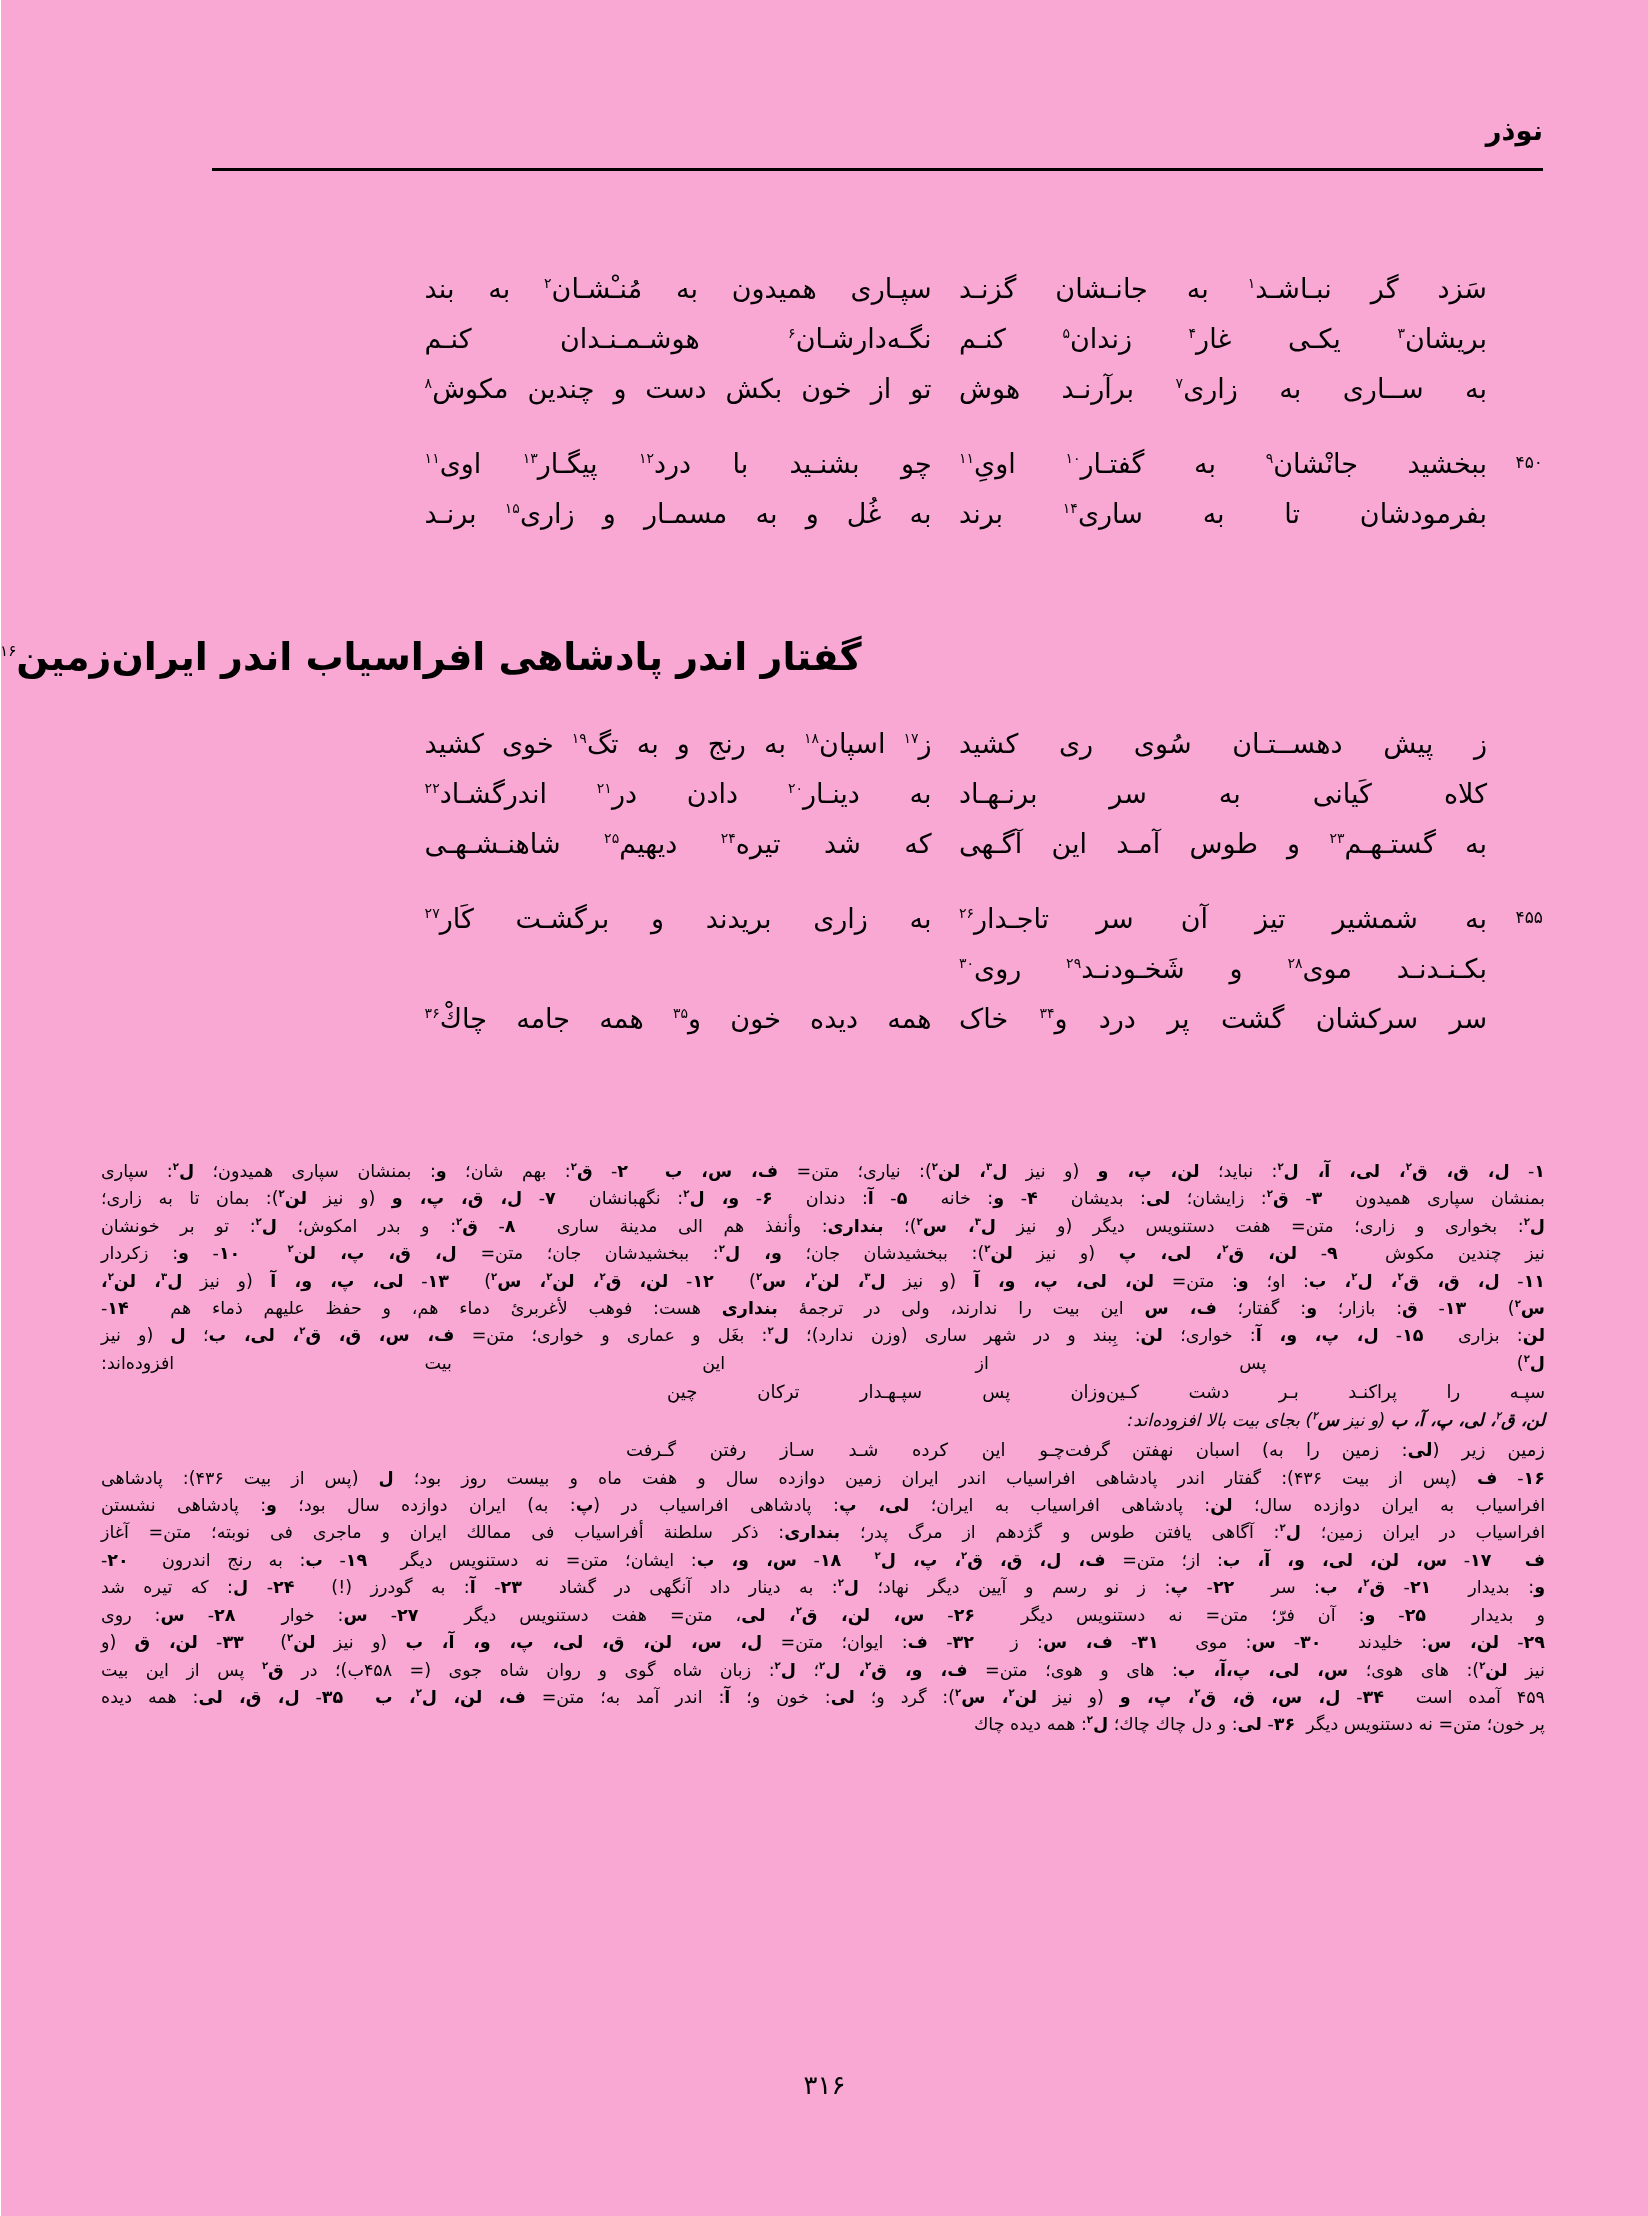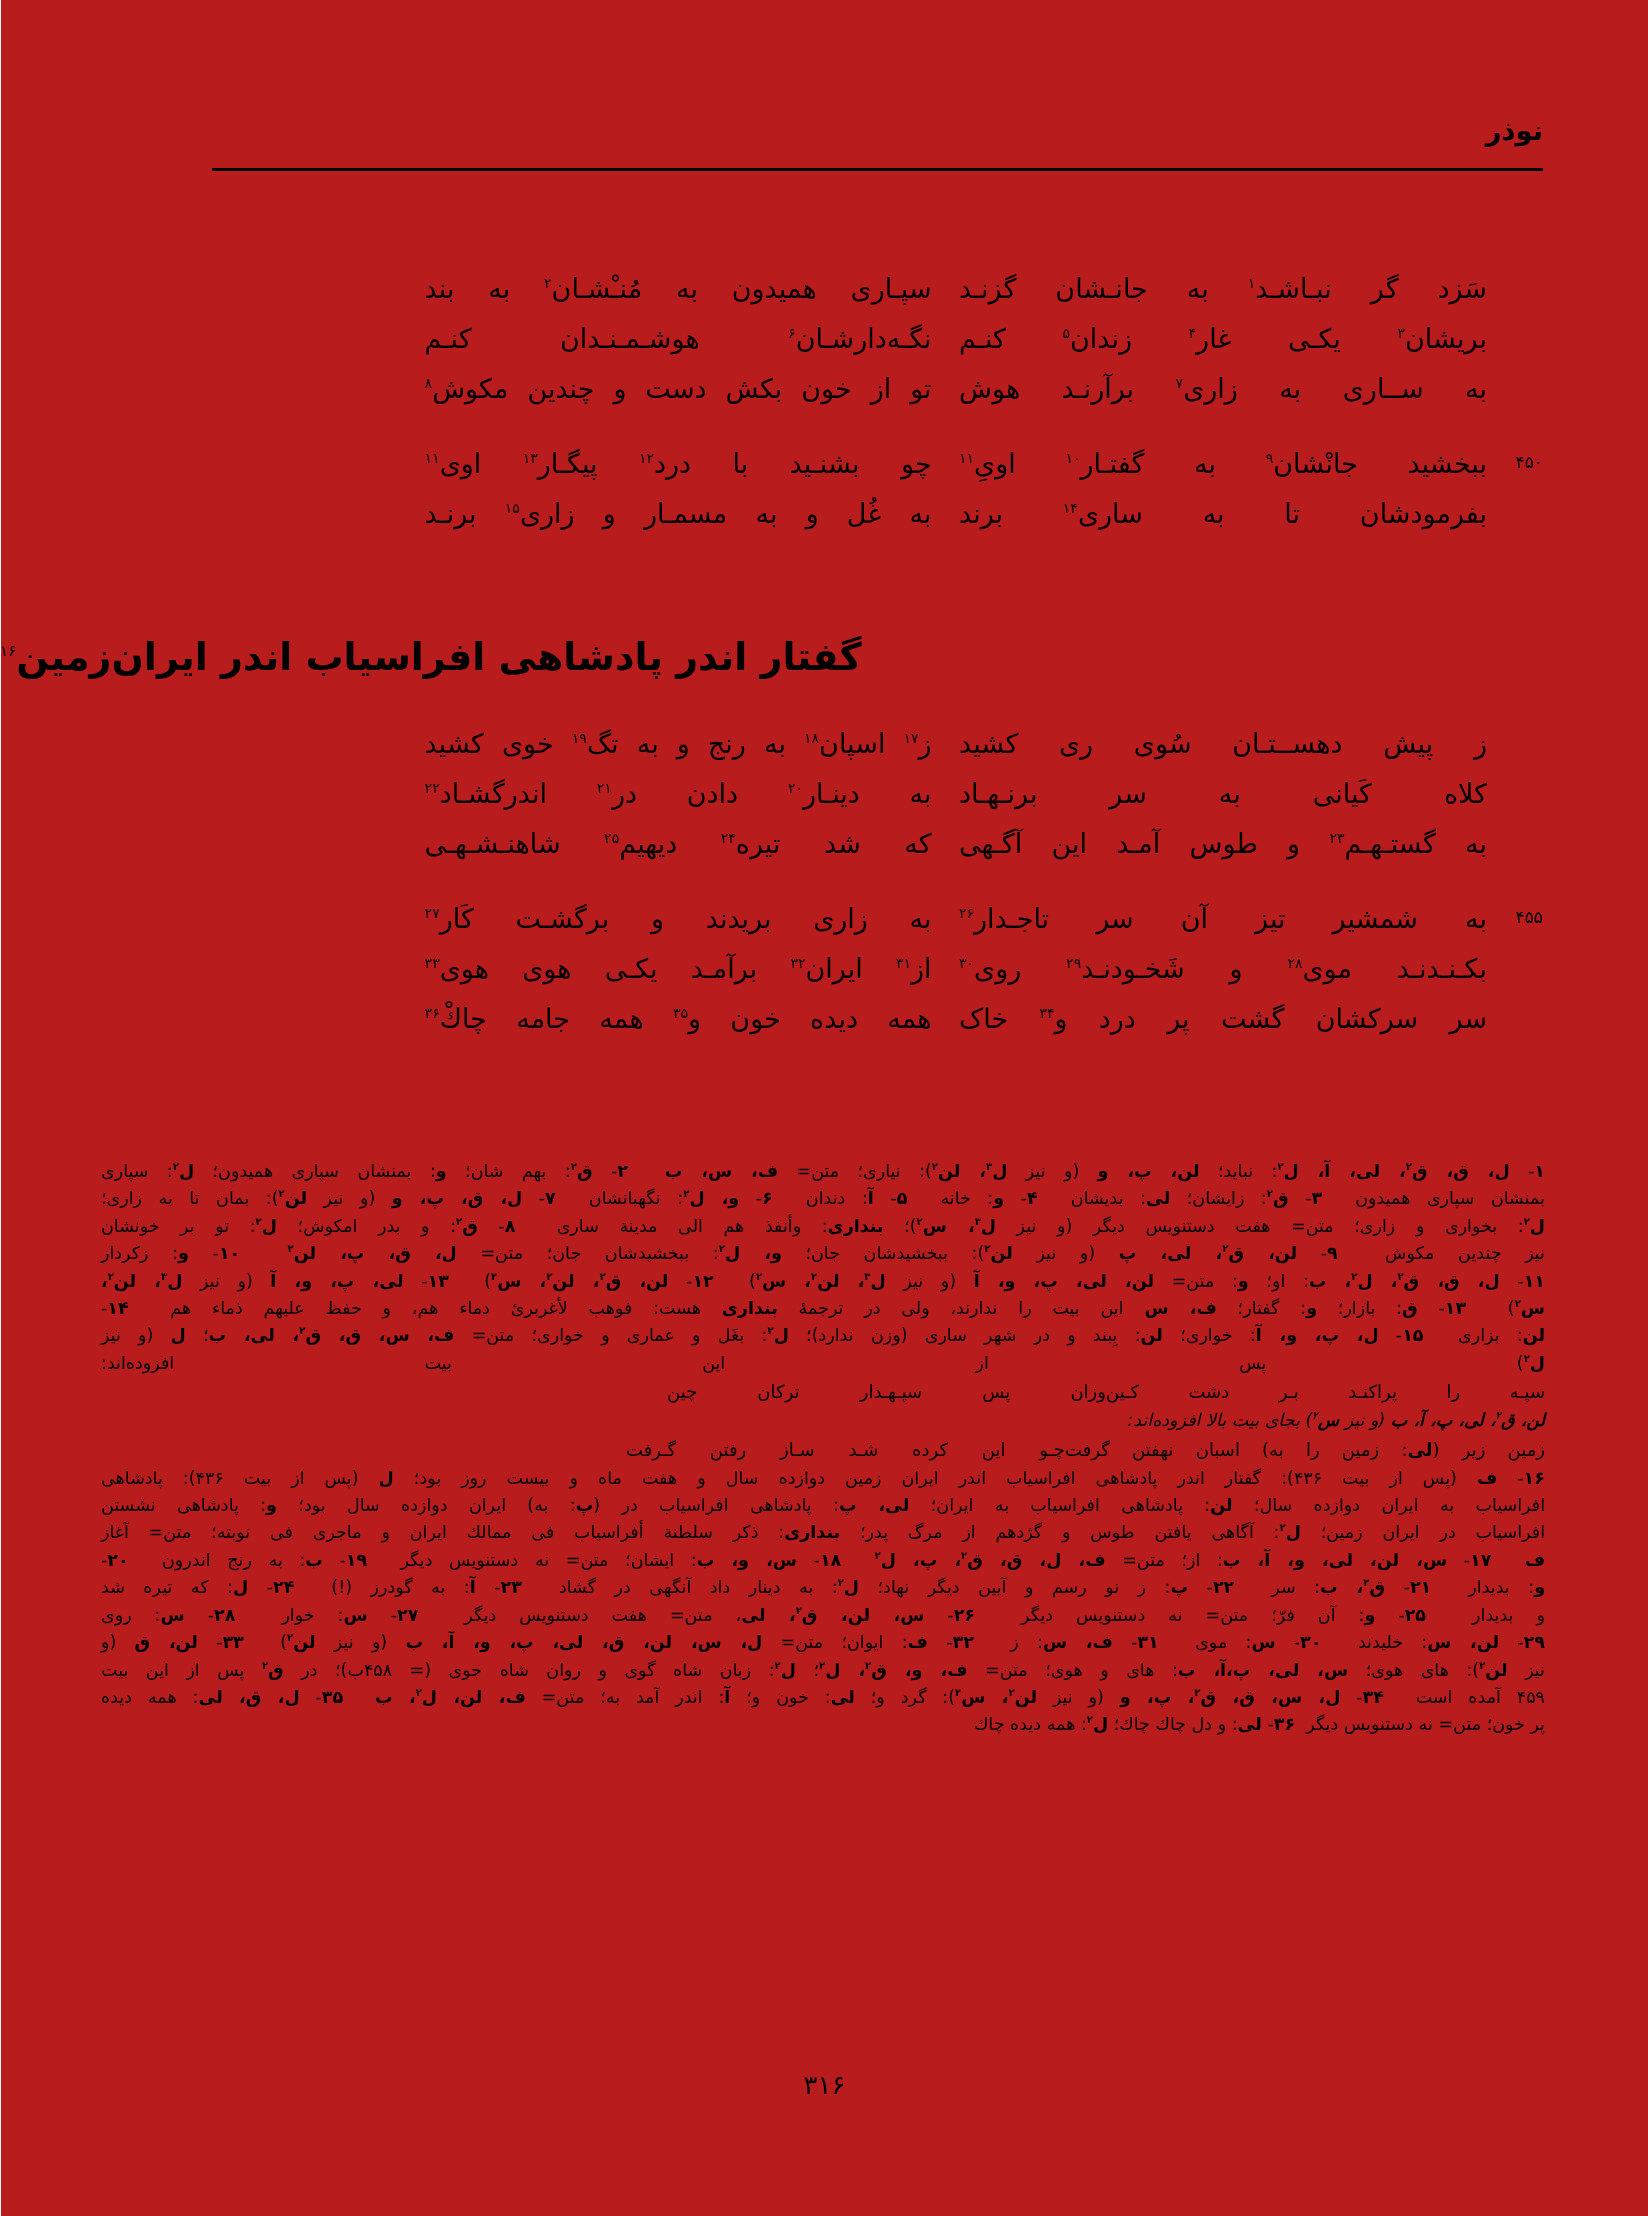--- a/index.html
+++ b/index.html
@@ -6,21 +6,21 @@
   html,body{margin:0;padding:0;background:#fff;}
   body{
     width:1649px;height:2216px;
     font-family:"DejaVu Sans","Liberation Sans",sans-serif;
     color:#000;
     position:relative;
     overflow:hidden;
   }
   .page{
     position:absolute;inset:0;
-    background:#b91c1c;
+    background:#f9a8d4;
   }
 
   
   .runhead{
     position:absolute;
     top:117px; left:212px; right:106px;
     height:55px;
   }
   .runhead-title{
     font-size:27.4px;
@@ -191,21 +191,20 @@
         <div class="hemistich h-left">که شد تیره<sup>۲۴</sup> دیهیم<sup>۲۵</sup> شاهنـشـهـی</div>
       </div>
       <div class="bayt gap">
         <div class="num">۴۵۵</div>
         <div class="hemistich h-right">به شمشیر تیز آن سر تاجـدار<sup>۲۶</sup></div>
         <div class="hemistich h-left">به زاری بریدند و برگشـت کَار<sup>۲۷</sup></div>
       </div>
       <div class="bayt">
         <div class="num"></div>
         <div class="hemistich h-right">بکـنـدنـد موی<sup>۲۸</sup> و شَخـودنـد<sup>۲۹</sup> روی<sup>۳۰</sup></div>
-        <div class="hemistich h-left">از<sup>۳۱</sup> ایران<sup>۳۲</sup> برآمـد یکـی هوی هوی<sup>۳۳</sup></div>
       </div>
       <div class="bayt">
         <div class="num"></div>
         <div class="hemistich h-right">سر سرکشان گشت پر درد و<sup>۳۴</sup> خاک</div>
         <div class="hemistich h-left">همه دیده خون و<sup>۳۵</sup> همه جامه چاكْ<sup>۳۶</sup></div>
       </div>
     </div>
 
   <div class="apparatus" id="apparatus">
       <p><b>۱</b>- <b>ل، ق، ق<sup>۲</sup>، لی، آ، ل<sup>۲</sup></b>: نباید؛ <b>لن، پ، و</b> (و نیز <b>ل<sup>۳</sup>، لن<sup>۲</sup></b>): نیاری؛ متن= <b>ف، س، ب</b>&nbsp;&nbsp;<b>۲</b>- <b>ق<sup>۲</sup></b>: بهم شان؛ <b>و</b>: بمنشان سپاری همیدون؛ <b>ل<sup>۲</sup></b>: سپاری</p>

